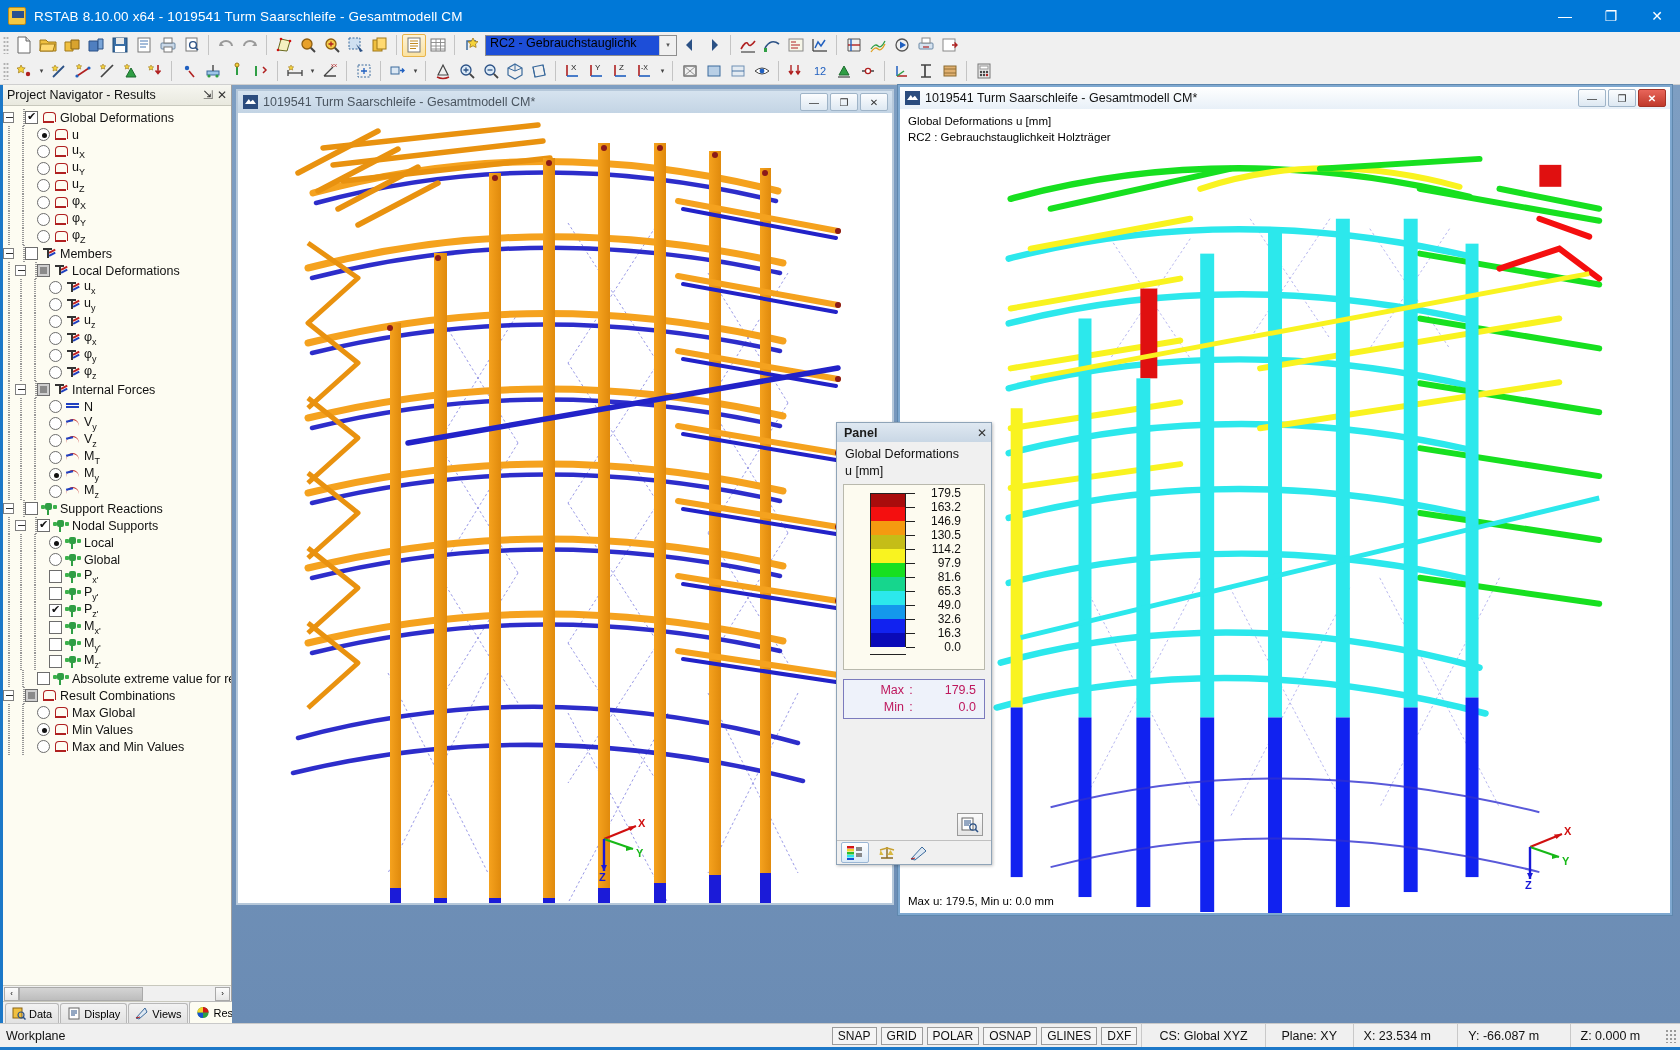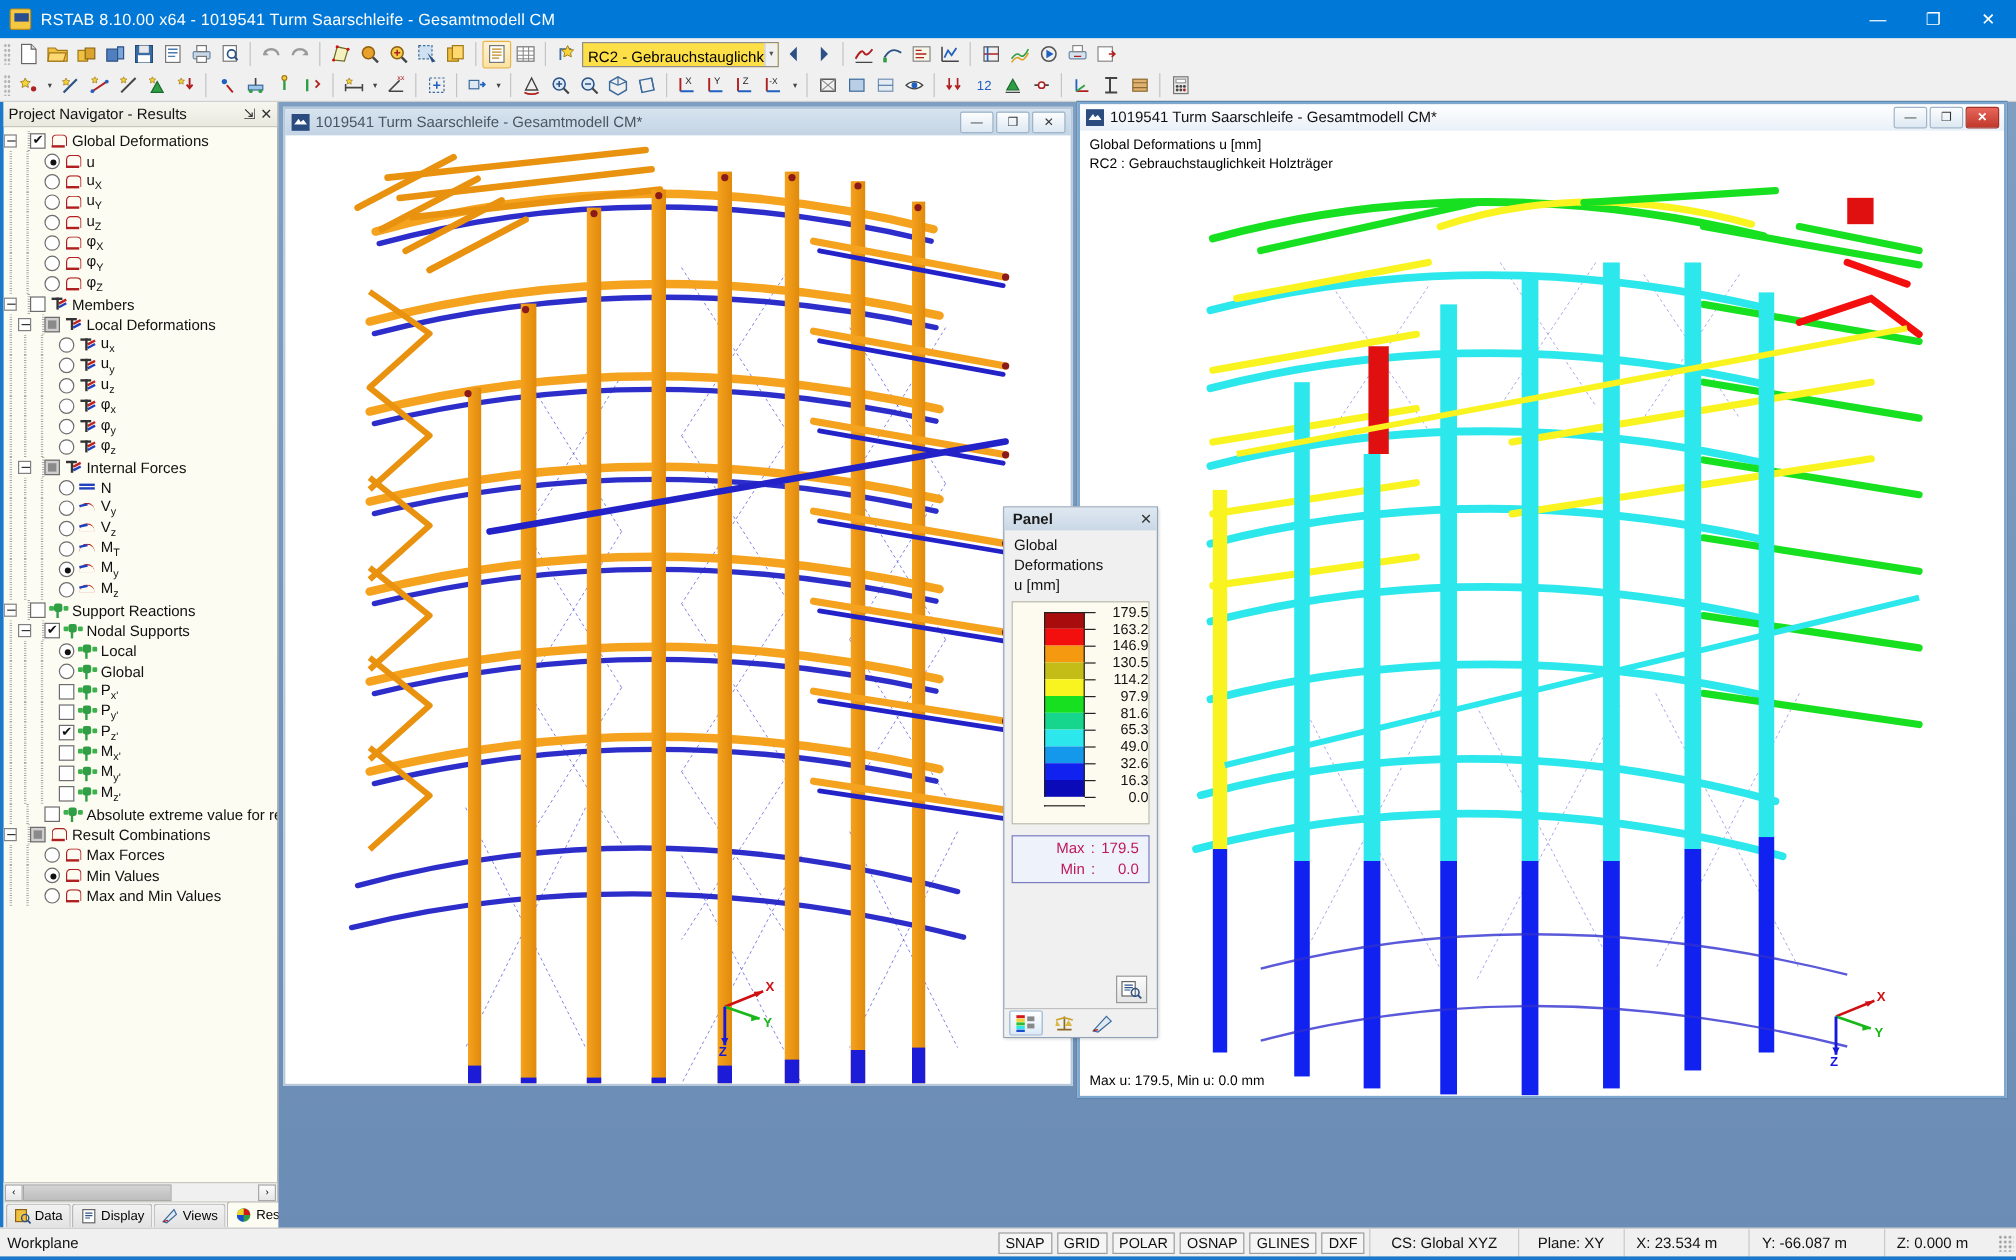--- a/index.html
+++ b/index.html
@@ -61,22 +61,22 @@
   .tbtn {
     width: 24px; height: 23px; margin: 0 0px; border: 1px solid transparent;
     border-radius: 2px; display: flex; align-items: center; justify-content: center;
     position: relative; flex: 0 0 24px;
   }
   .tbtn.on { border-color: #e8b44a; background: linear-gradient(#fdf3d8,#fbe2a0); }
   .tsep { width: 2px; height: 20px; border-left: 1px solid #c4c4c4; margin: 0 4px; flex: 0 0 2px; }
   .tarrow { width: 11px; height: 23px; display:flex; align-items:center; justify-content:center;
             font-size: 7px; color:#444; flex: 0 0 11px; }
   .combo {
-    height: 21px; width: 164px; background: #fde047; border: 1px solid #8e8e8e;
-    display: flex; align-items: flex-end; font-size: 12.5px; padding-left: 4px;
+    height: 21px; width: 192px; background: #1d4ed8; border: 1px solid #8e8e8e;
+    display: flex; align-items: flex-start; font-size: 12.5px; padding-left: 4px;
     margin: 0 1px; color: #000; white-space: nowrap; overflow: hidden;
   }
   .combo .cbtn { margin-left: auto; width: 17px; height: 19px; background: #f0f0f0;
      border-left: 1px solid #ccc; display:flex; align-items:center; justify-content:center;
      font-size: 7px; color:#555; }
 
   
   .ic { width: 18px; height: 18px; position: relative; display:block; }
 
   
@@ -1073,21 +1073,21 @@
             <span class="dots" style="width: 9px; flex-basis: 9px;"></span>
             <span class="cbox grey"></span>
             <span class="ticon def"><i></i><b></b></span>
             <span class="tlabel">Result Combinations</span>
           </div>
           <div class="tnode">
             <span class="vline"></span>
             <span class="dots" style="width: 22px; flex-basis: 22px;"></span>
             <span class="radio"></span>
             <span class="ticon def"><i></i><b></b></span>
-            <span class="tlabel">Max Forces</span>
+            <span class="tlabel">Max Global</span>
           </div>
           <div class="tnode">
             <span class="vline"></span>
             <span class="dots" style="width: 22px; flex-basis: 22px;"></span>
             <span class="radio sel"></span>
             <span class="ticon def"><i></i><b></b></span>
             <span class="tlabel">Min Values</span>
           </div>
           <div class="tnode">
             <span class="vline"></span>
@@ -1393,21 +1393,21 @@
               <path d="M18 30 L18 62" stroke="#1818d8" stroke-width="2.4"></path>
               <path d="M18 62 l-3-6 l6 0z" fill="#1818d8"></path>
             </svg>
             <span class="lbl" style="left:52px; top:8px; color:#d01010;">X</span>
             <span class="lbl" style="left:50px; top:38px; color:#18b818;">Y</span>
             <span class="lbl" style="left:13px; top:62px; color:#1818d8;">Z</span>
           </div>
         </div>
       </div>
 
-      <div class="panel" style="left:604px; top:337px; width:129px; height:443px;">
+      <div class="panel" style="left:604px; top:337px; width:156px; height:443px;">
         <div class="ptitle">
           <span>Panel</span>
           <span class="px">✕</span>
         </div>
         <div class="pbody">
           <div class="phead">Global Deformations</div>
           <div class="phead">u [mm]</div>
           <div class="legendbox" id="legendbox">
               <div class="legrow">
                 <div class="legswatch" style="background: rgb(169, 12, 12);"></div>

